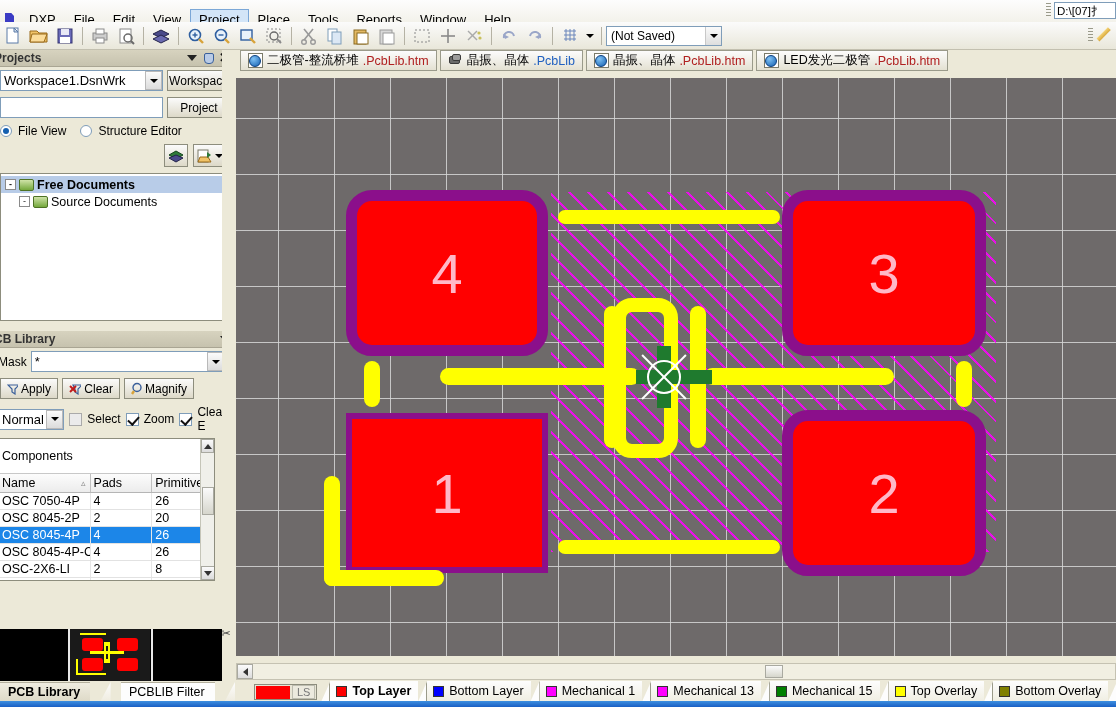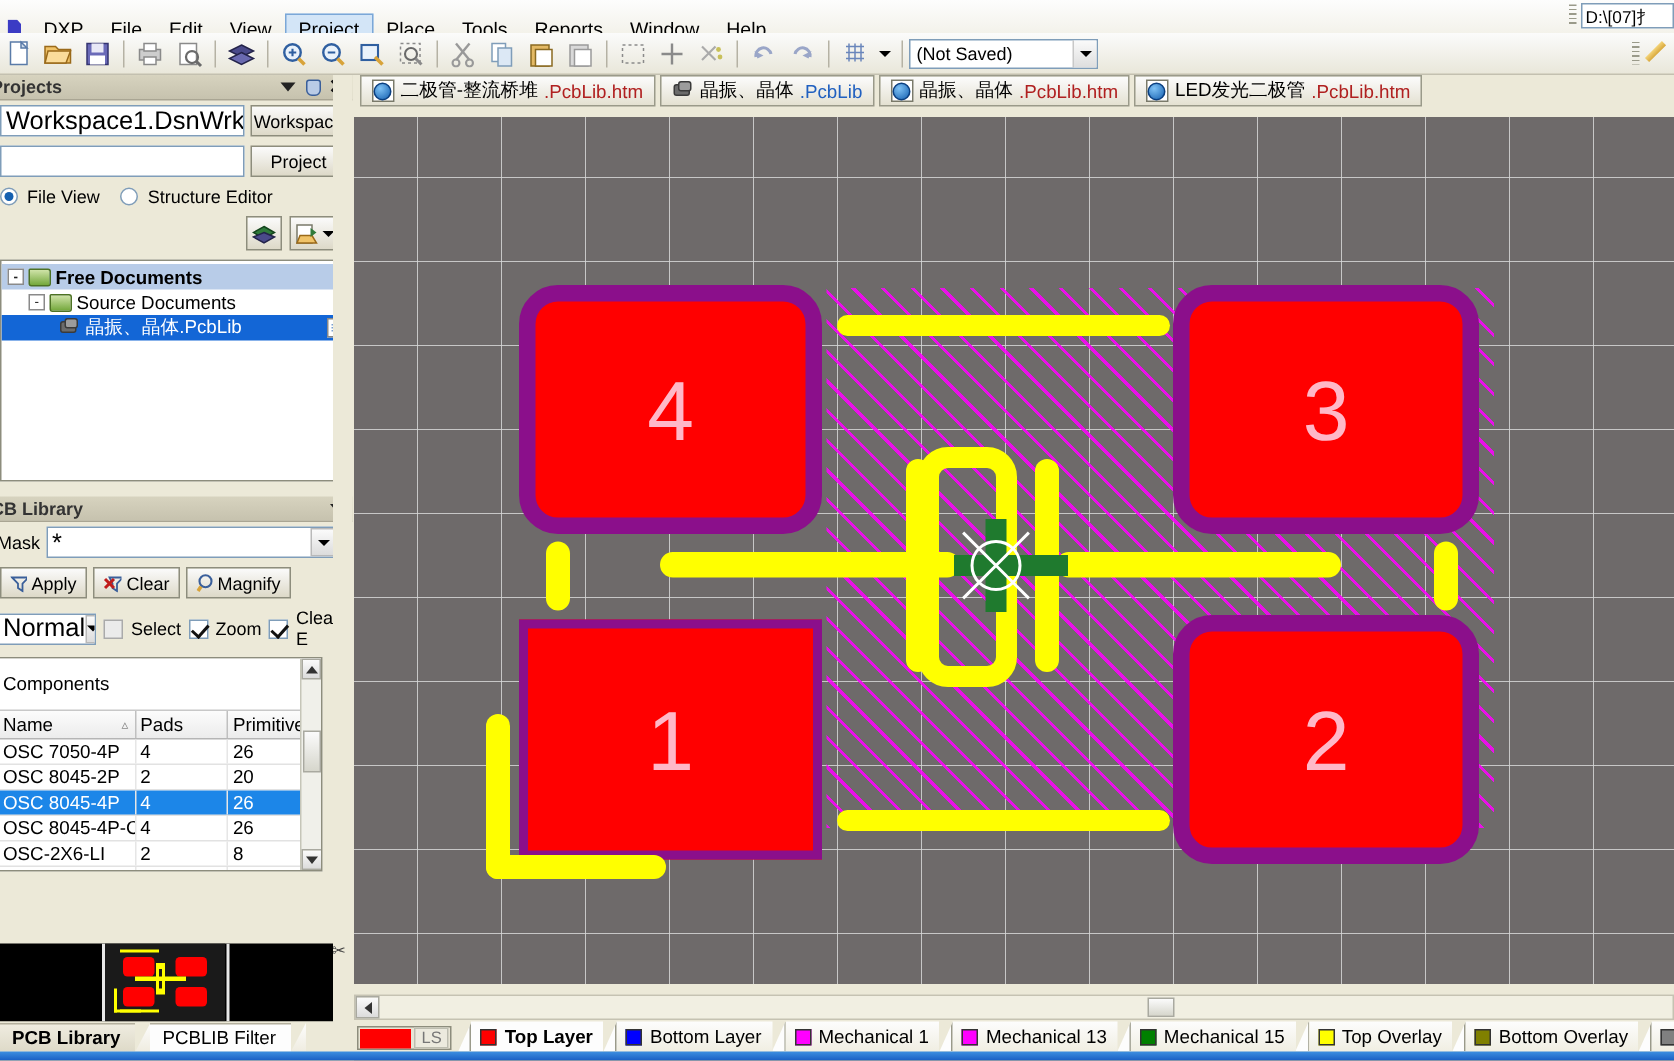--- a/index.html
+++ b/index.html
@@ -82,21 +82,21 @@
   }
   .panel-title .tx{ padding-left:0px; margin-left:-6px;}
   .panel-title .ctrls{ margin-left:auto;display:flex;align-items:center;gap:5px;padding-right:5px;}
   .tri-dn{width:0;height:0;border-left:5px solid transparent;border-right:5px solid transparent;border-top:6px solid #222;}
   .pin-ic{width:12px;height:12px;position:relative;}
   .pin-ic:before{content:"";position:absolute;left:2px;top:1px;width:8px;height:9px;border:1px solid #3a5f9a;background:#b9cbe6;border-radius:2px 2px 4px 4px;}
   .x-ic{font-size:13px;font-weight:bold;line-height:10px;color:#111;}
   .row{ display:flex; align-items:center; padding:3px 4px; gap:4px;}
   .txtbox{
     border:1px solid #7f9db9; background:#fff; height:21px; display:flex;align-items:center;
-    font-size:17px; padding-left:3px; overflow:hidden;white-space:nowrap;
+    font-size:13px; padding-left:3px; overflow:hidden;white-space:nowrap;
   }
   .txtbox .arrow{margin-left:auto;width:17px;height:19px;border:1px solid #b9b9b9;background:linear-gradient(#fbfbfb,#dcdcdc);
       display:flex;align-items:center;justify-content:center;}
   .btn{
     border:1px solid #8d8d7d;background:linear-gradient(#fbfbfb,#ddd9c8);
     font-size:12px;height:21px;display:flex;align-items:center;justify-content:center;
     padding:0 6px;white-space:nowrap;
   }
   .radio{width:12px;height:12px;border-radius:50%;border:1px solid #7f9db9;background:#fff;
     display:inline-flex;align-items:center;justify-content:center;flex:0 0 auto;}
@@ -132,21 +132,21 @@
   .grow.sel{background:#1c86e8;color:#fff;}
   .c-name{width:92px;} .c-pads{width:62px;} .c-prim{width:62px;}
   .vscroll{position:absolute;right:0;top:0;width:14px;height:100%;background:#f0f0ea;border-left:1px solid #c5c5b8;}
   .vsc-btn{height:14px;background:linear-gradient(#fbfbfb,#dcdcdc);border:1px solid #a9a9a0;display:flex;align-items:center;justify-content:center;}
   .vsc-thumb{position:absolute;top:48px;left:1px;width:12px;height:28px;background:linear-gradient(#fbfbfb,#d6d6cc);border:1px solid #a9a9a0;}
   .tri-u{width:0;height:0;border-left:4px solid transparent;border-right:4px solid transparent;border-bottom:5px solid #333;}
   .tri-dd{width:0;height:0;border-left:4px solid transparent;border-right:4px solid transparent;border-top:5px solid #333;}
   
   #preview{position:absolute;left:0;top:629px;width:222px;height:52px;background:#000;overflow:hidden;}
   
-  #lbtabs{position:absolute;left:0;top:681px;width:235px;height:20px;background:#ece9d8;display:flex;align-items:flex-end;}
+  #lbtabs{position:absolute;left:0;top:681px;width:235px;height:20px;background:#ece9d8;display:flex;align-items:flex-end;justify-content:space-between;}
   .ltab{height:19px;padding:0 10px 0 8px;display:flex;align-items:center;font-size:12.5px;
     background:linear-gradient(#e9e6d6,#d9d5c3);border-top:1px solid #b3af9d;}
   .ltab.act{font-weight:bold;background:linear-gradient(#efece0,#dedac8);}
   .ltab.white{background:#fdfdfd;}
   .tabslant{width:10px;height:19px;background:linear-gradient(#fdfdfd,#efece0);
     clip-path:polygon(100% 0,0 100%,100% 100%);}
   
   #canvaswrap{position:absolute;left:236px;top:78px;width:880px;height:578px;overflow:hidden;background:#6e6a6a;}
   #grid{position:absolute;inset:0;
     background-image:
@@ -172,21 +172,21 @@
   .tri-l{width:0;height:0;border-top:4px solid transparent;border-bottom:4px solid transparent;border-right:5px solid #333;}
   .hsc-thumb{position:absolute;left:528px;width:18px;height:13px;background:linear-gradient(#fbfbfb,#d6d6cc);border:1px solid #a9a9a0;}
   
   #layerbar{position:absolute;left:236px;top:680px;width:880px;height:21px;background:#ece9d8;display:flex;align-items:flex-end;overflow:hidden;}
   .ltabL{height:20px;display:flex;align-items:center;gap:5px;padding:0 7px 0 6px;font-size:12.5px;white-space:nowrap;
      background:linear-gradient(#fdfdfd,#f0eee2);}
   .ltabL.act{font-weight:bold;background:#fdfdfd;}
   .swatch{width:11px;height:11px;border:1px solid #333;flex:0 0 auto;}
   .slant{width:9px;height:20px;background:#fdfdfd;border-right:1px solid #9a9a8a;
      clip-path:polygon(100% 0,0 100%,100% 100%);flex:0 0 auto;}
-  .lsbox{height:16px;display:flex;align-items:center;border:1px solid #8d8d7d;background:#e8e5d5;margin:0 4px 1px 2px;}
+  .lsbox{height:16px;display:flex;align-items:center;border:1px solid #8d8d7d;background:#e8e5d5;margin:0 4px 1px 18px;}
   .lsbox .sw{width:34px;height:13px;background:#ff0000;margin:0 1px;}
   .lsbox .ls{font-size:11px;color:#777;padding:0 4px;border:1px solid #bdbdb0;margin:0 1px;background:#eceade;}
   
   #taskbar{position:absolute;left:0;top:701px;width:1116px;height:6px;
      background:linear-gradient(#3d8fe0,#1a5fc4);}
   #lpanelbg{position:absolute;left:0;top:50px;width:236px;height:657px;background:#ece9d8;}
   .vsplit{position:absolute;left:222px;top:50px;width:13px;height:630px;background:#ece9d8;}
   .collapse-ic{position:absolute;left:219px;top:622px;width:14px;height:22px;
      display:flex;align-items:center;justify-content:center;font-size:11px;color:#444;}
 </style>
@@ -352,21 +352,21 @@
           <line x1="5" y1="2" x2="5" y2="14"></line>
           <line x1="9" y1="2" x2="9" y2="14"></line>
           <line x1="13" y1="2" x2="13" y2="14"></line>
         </g>
       </svg>
     </div>
   <div class="tb-btn" style="width:12px">
       <div class="tri-d"></div>
     </div>
   <div class="tb-sep"></div>
-  <div class="combo" style="width:126px">
+  <div class="combo" style="width:116px">
     <span>(Not Saved)</span>
     <span class="arrow">
         <span class="tri-d"></span>
       </span>
   </div>
   <div style="margin-left:auto;display:flex;align-items:center;">
     <div class="dotgrip"></div>
     <div class="pencil"></div>
   </div>
 </div>
@@ -462,28 +462,20 @@
   <div id="tree">
     <div class="tr sel-band" style="padding-left:4px">
       <span class="exp">-</span>
       <span class="folder"></span>
       <span>Free Documents</span>
     </div>
     <div class="tr" style="padding-left:18px">
       <span class="exp">-</span>
       <span class="folder"></span>
       <span>Source Documents</span>
-    </div>
-    <div class="tr sel-blue" style="padding-left:38px">
-      <span class="ico-pcb">
-          <span class="b1"></span>
-          <span class="b2"></span>
-        </span>
-      <span>晶振、晶体.PcbLib</span>
-      <span class="pgico" style="margin-left:54px"></span>
     </div>
   </div>
 
   <div class="panel-title" style="margin-top:10px">
     <span class="tx">CB Library</span>
     <span class="ctrls">
         <span class="tri-dn"></span>
       </span>
   </div>
 

